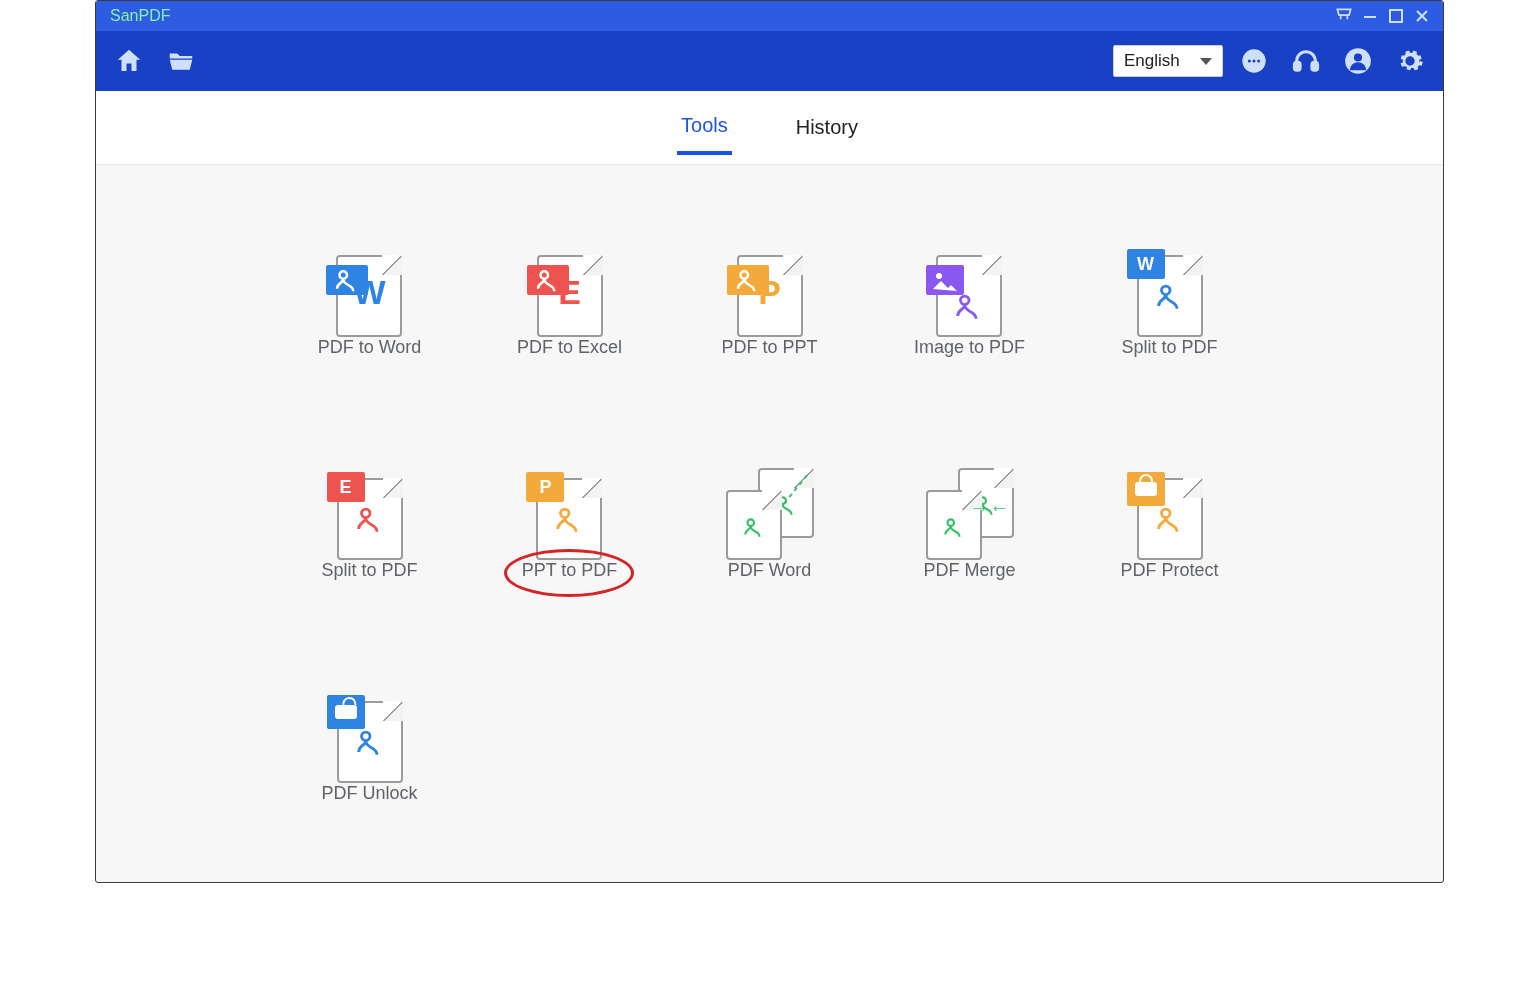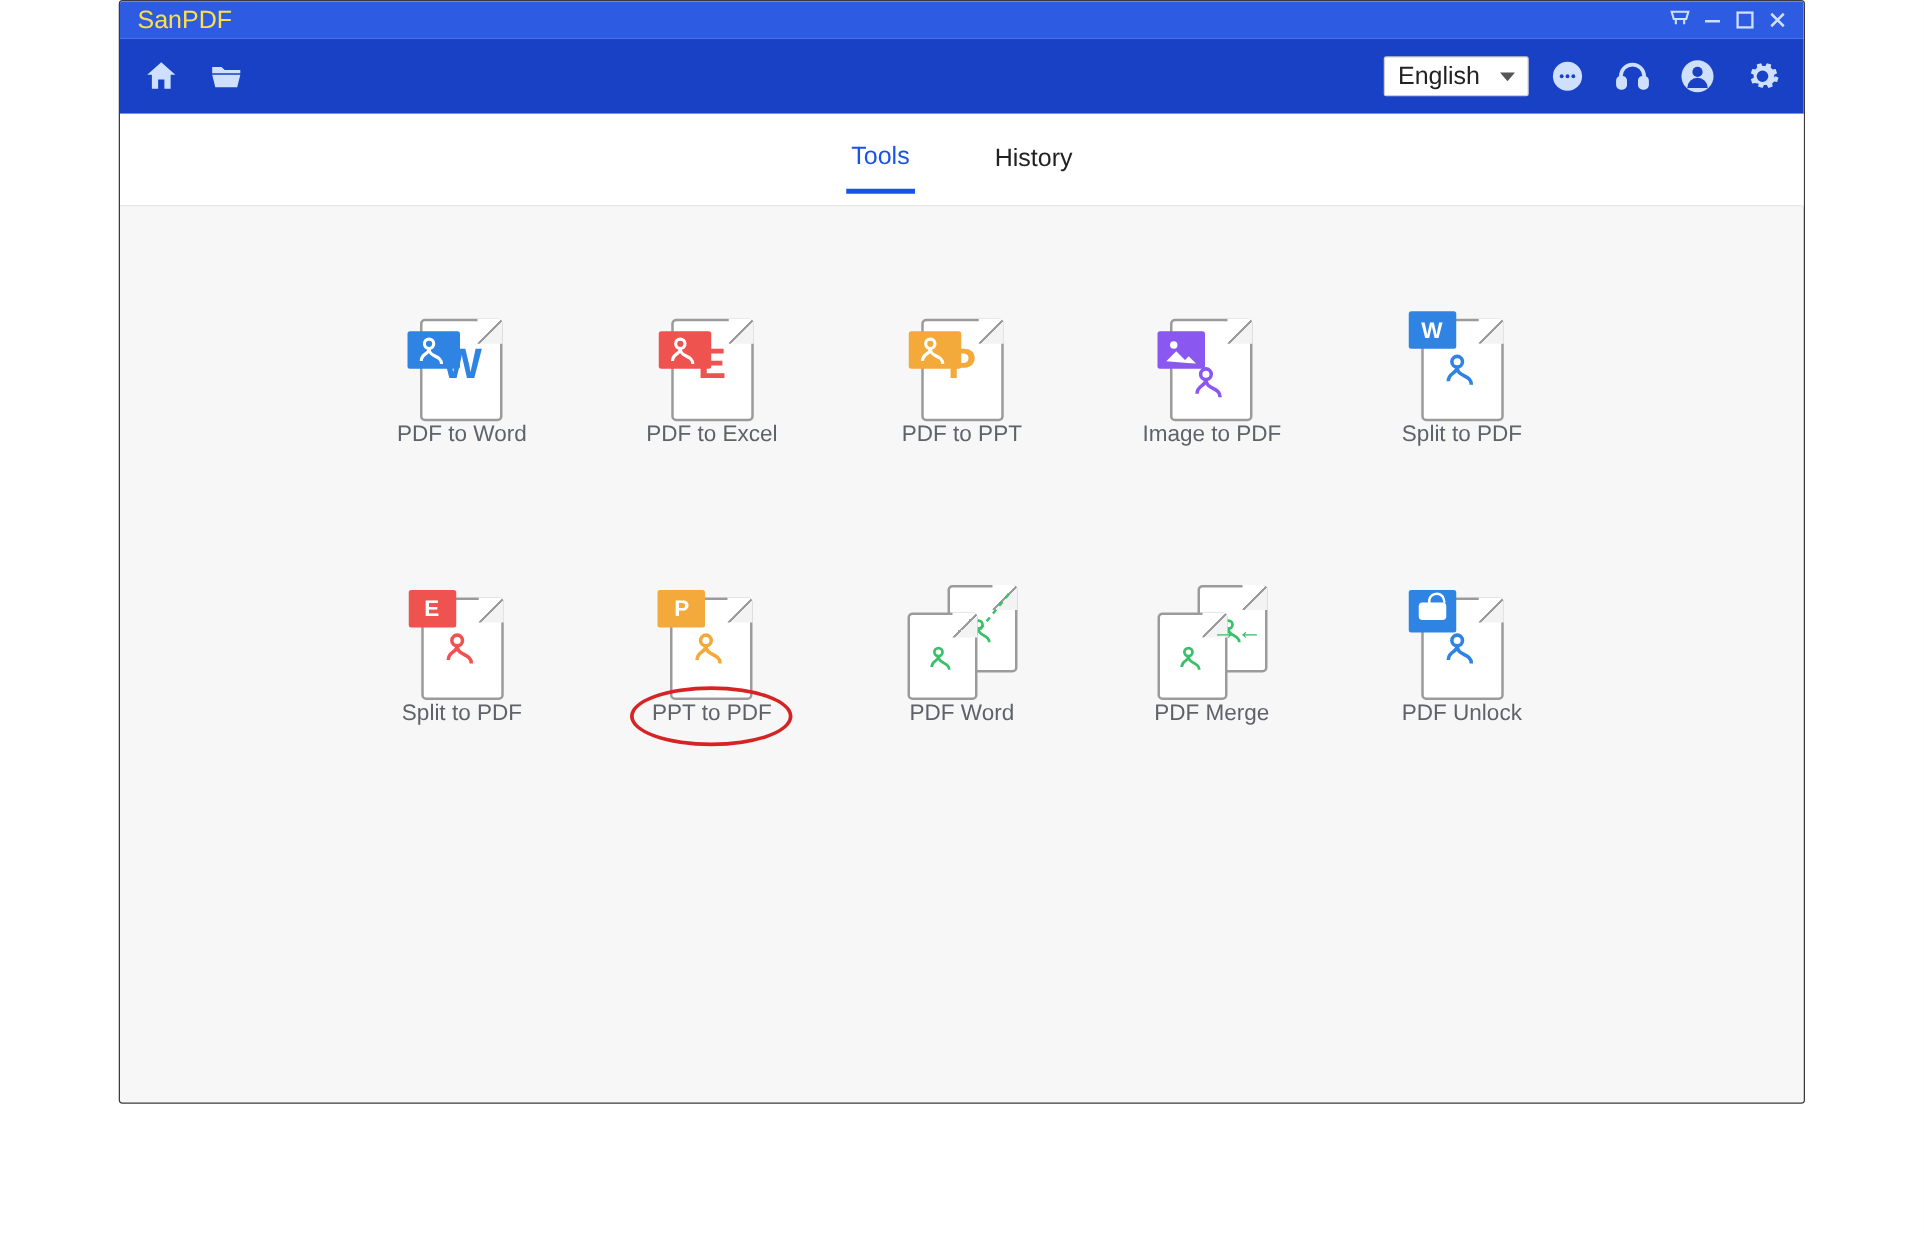--- a/index.html
+++ b/index.html
@@ -21,37 +21,37 @@
   body{
     width:1539px;height:988px;background:#fff;
   }
   .window{
     width:1349px;height:883px;margin:0 auto;position:relative;
     border:1px solid #3a3a3a;border-radius:3px;overflow:hidden;
     background:var(--win-bg);
   }
   
   .titlebar{
-    height:30px;background:var(--titlebar);color:#fde047;display:flex;
-    align-items:center;padding:0 8px;font-size:20px;
+    height:30px;background:var(--titlebar);color:#86efac;display:flex;
+    align-items:center;padding:0 8px;font-size:16px;
   }
   .titlebar .title{flex:0 0 auto;margin-left:6px}
   .titlebar .spacer{flex:1}
   .winbtn{width:26px;height:26px;display:flex;align-items:center;justify-content:center;cursor:pointer}
   .winbtn svg{display:block}
   
   .toolbar{
     height:60px;background:var(--brand);display:flex;align-items:center;
     padding:0 12px;gap:10px;
   }
   .tbtn{width:42px;height:42px;display:flex;align-items:center;justify-content:center;cursor:pointer}
   .toolbar .spacer{flex:1}
   .lang{
     height:32px;background:#fff;border-radius:2px;padding:0 10px;border:1px solid #ccc;
-    display:flex;align-items:center;font-size:20px;color:#222;gap:16px;cursor:pointer;
+    display:flex;align-items:center;font-size:17px;color:#222;gap:16px;cursor:pointer;
     min-width:110px;justify-content:space-between;
   }
   .tri{width:0;height:0;border-left:6px solid transparent;border-right:6px solid transparent;border-top:7px solid #555}
   
   .tabs{
     height:74px;background:#fff;border-bottom:1px solid #e6e6e6;
     display:flex;align-items:center;justify-content:center;gap:60px;
     font-size:20px;
   }
   .tab{padding:14px 4px;cursor:pointer;color:#222}
@@ -362,20 +362,39 @@
                   <path d="M9 11c0 6 8 4 8 10M9 11c0 4-5 3-5 8"></path>
                 </svg>
             </div>
           </div>
           <div class="arrows">→←</div>
         </div>
       </div>
       <div class="label">PDF Merge</div>
     </div>
 
+    <div class="tool">
+      <div class="icon-wrap">
+        <div class="doc small-badge">
+          <div class="badge" style="background:var(--p-orange);height:34px">
+            <div class="lock-wrap">
+              <span class="lock-shackle" style="border-color:#fff"></span>
+              <span class="lock-body" style="background:#fff"></span>
+            </div>
+          </div>
+          <div class="pdfglyph">
+            <svg width="34" height="34" viewBox="0 0 24 24" fill="none" stroke="var(--p-orange)" stroke-width="2">
+                <circle cx="9" cy="8" r="3"></circle>
+                <path d="M9 11c0 6 8 4 8 10M9 11c0 4-5 3-5 8"></path>
+              </svg>
+          </div>
+        </div>
+      </div>
+      <div class="label">PDF Protect</div>
+    </div>
 
     <div class="tool">
       <div class="icon-wrap">
         <div class="doc small-badge">
           <div class="badge" style="background:var(--w-blue);height:34px">
             <div class="lock-wrap">
               <span class="lock-shackle" style="border-color:#fff;transform:translateX(-30%) rotate(-15deg)"></span>
               <span class="lock-body" style="background:#fff"></span>
             </div>
           </div>

